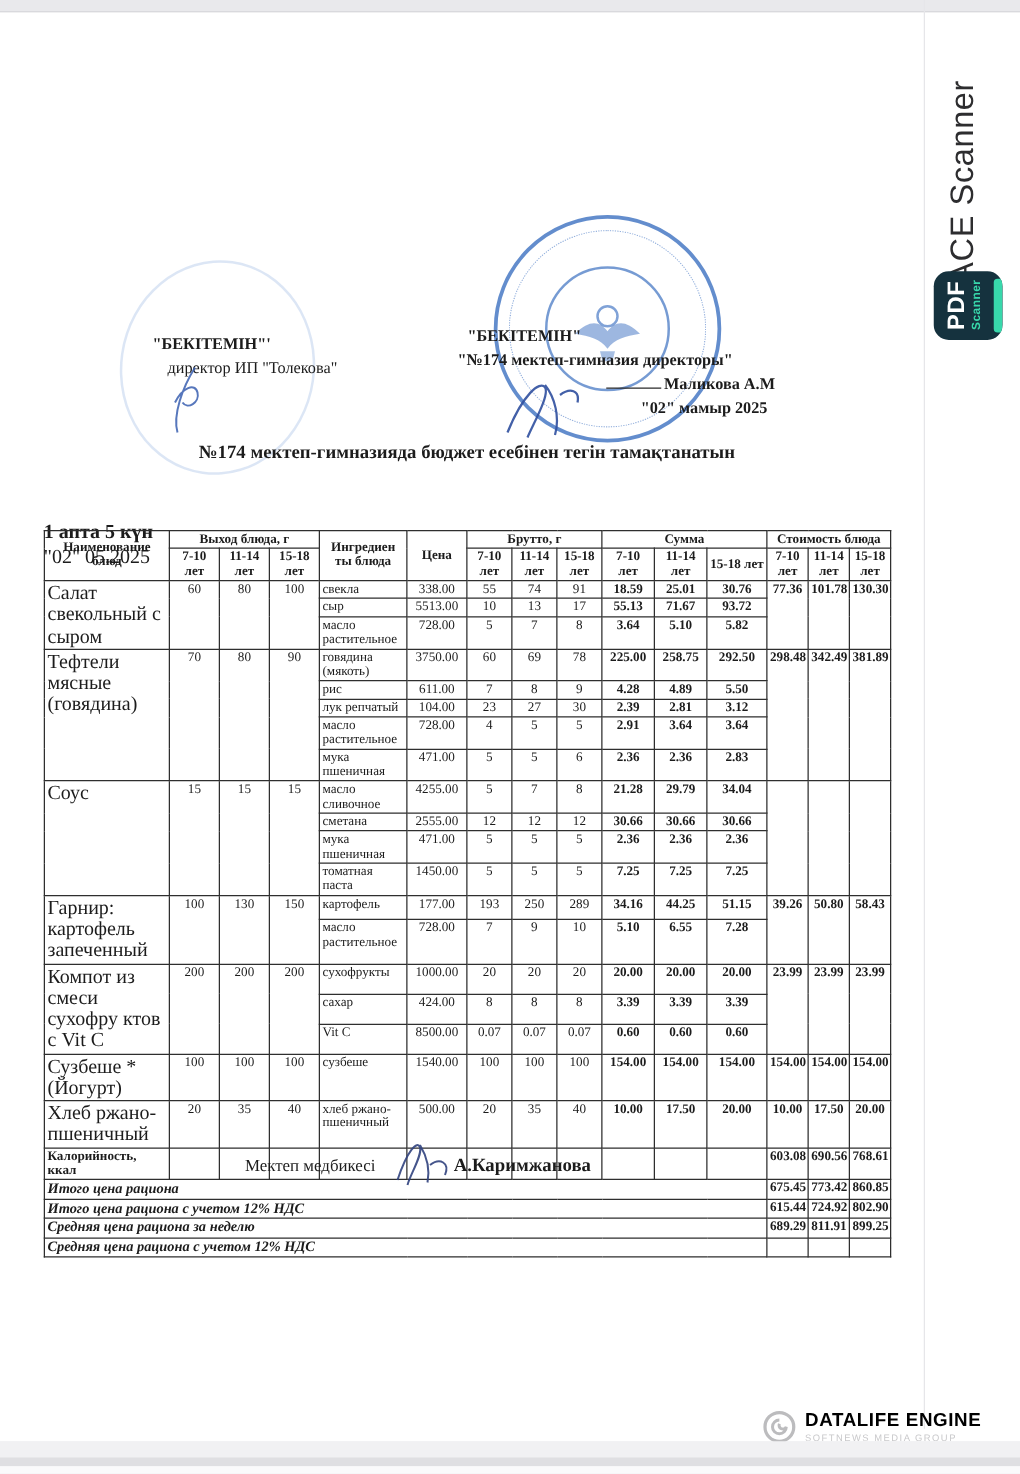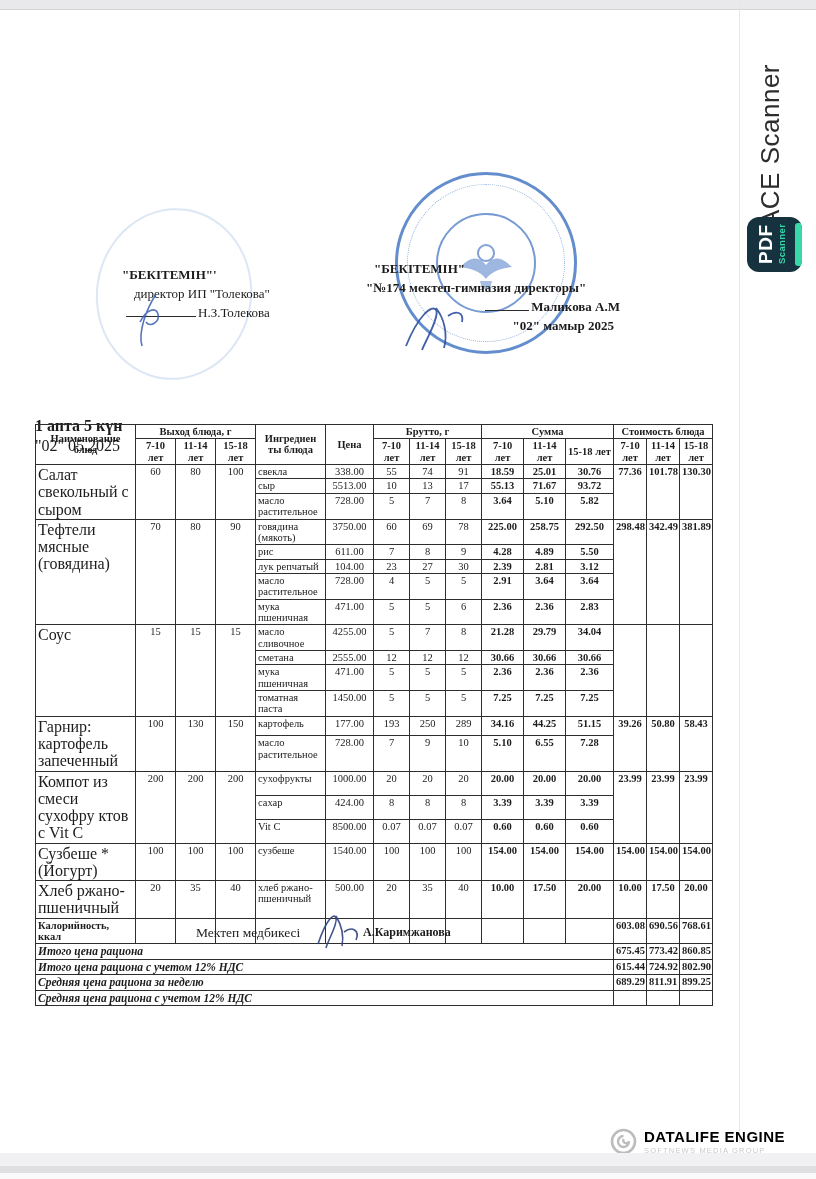--- a/index.html
+++ b/index.html
@@ -61,21 +61,21 @@
   .menu-table td,.menu-table th{border:1px solid #2e2e2e;padding:1px 2px;vertical-align:top;overflow:hidden;}
   .menu-table th{font-weight:bold;text-align:center;vertical-align:middle;font-size:10.5px;}
   .menu-table td.center{text-align:center;}
   .menu-table td.b{font-weight:bold;}
   .menu-table td.name{font-size:16px;}
   .menu-table td.sum-label{font-weight:bold;font-style:italic;font-size:11.5px;}
   .menu-table td.cal-label{font-weight:bold;font-size:10.5px;}
 
   
   .nurse-line{position:absolute;left:196px;top:925px;font-size:13.5px;}
-  .nurse-name{position:absolute;left:363px;top:925px;font-size:12px;font-weight:bold;}
+  .nurse-name{position:absolute;left:363px;top:925px;font-size:15px;font-weight:bold;}
 
   
   .watermark{position:absolute;left:610px;top:1128px;display:flex;align-items:center;gap:7px;
     font-family:"Liberation Sans",sans-serif;}
   .wm-text .t1{font-size:15px;font-weight:bold;color:#000000;letter-spacing:.5px;}
   .wm-text .t2{font-size:7.5px;color:#c9c9cb;letter-spacing:1.2px;margin-top:1px;}
 
   
   .chrome-bottom{position:absolute;left:0;top:1153px;width:816px;height:26px;background:#f1f1f3;}
   .chrome-bottom .band{position:absolute;left:0;top:13px;width:816px;height:7px;background:#dfdfe2;}
@@ -92,21 +92,20 @@
 <div class="pdf-badge">
   <span class="pdf">PDF</span>
   <span class="scn">Scanner</span>
   <span class="strip"></span>
 </div>
 
 <div class="stamp-left"></div>
 <div class="approval approval-left">
   <div class="l1">"БЕКІТЕМІН"'</div>
   <div class="l2">директор ИП "Толекова"</div>
-  <div class="l3"><span class="sig-underscore wide"></span><span>Н.З.Толекова</span></div>
 </div>
 <svg class="sig-svg" style="left:126px;top:288px;" width="70" height="62" viewBox="0 0 70 62">
   <path d="M30 6 C20 22, 12 44, 16 58 M14 34 C20 22, 30 18, 32 26 C34 34, 24 40, 20 34" fill="none" stroke="#3a5fb0" stroke-width="1.6" opacity="0.85"></path>
 </svg>
 
 <div class="stamp-right">
   <div class="ring2"></div>
   <div class="ring3"></div>
   <svg width="72" height="72" viewBox="0 0 72 72">
     <circle cx="36" cy="26" r="8" fill="none" stroke="#3c70c1" stroke-width="2" opacity="0.65"></circle>
@@ -118,20 +117,21 @@
   <div class="l1">"БЕКІТЕМІН"</div>
   <div class="l2">"№174 мектеп-гимназия директоры"</div>
   <div class="l3"><span class="sig-underscore"></span><span>Маликова А.М</span></div>
   <div class="l4">"02" мамыр  2025</div>
 </div>
 <svg class="sig-svg" style="left:392px;top:296px;" width="110" height="58" viewBox="0 0 110 58">
   <path d="M14 50 C26 20, 40 8, 44 14 C48 20, 34 44, 30 54 M44 12 C52 22, 56 38, 52 52 M56 20 C64 14, 72 16, 70 26" fill="none" stroke="#2f4f9e" stroke-width="1.8" opacity="0.9"></path>
 </svg>
 
 <div class="doc-title">
+  <div>№174 мектеп-гимназияда бюджет есебінен тегін тамақтанатын</div>
 </div>
 <div class="doc-meta">
   <div class="week">1 апта 5 күн</div>
   <div class="date">"02" 05.2025</div>
 </div>
 
 <table class="menu-table">
   <colgroup>
     <col style="width:100px">
       <col style="width:40px">

